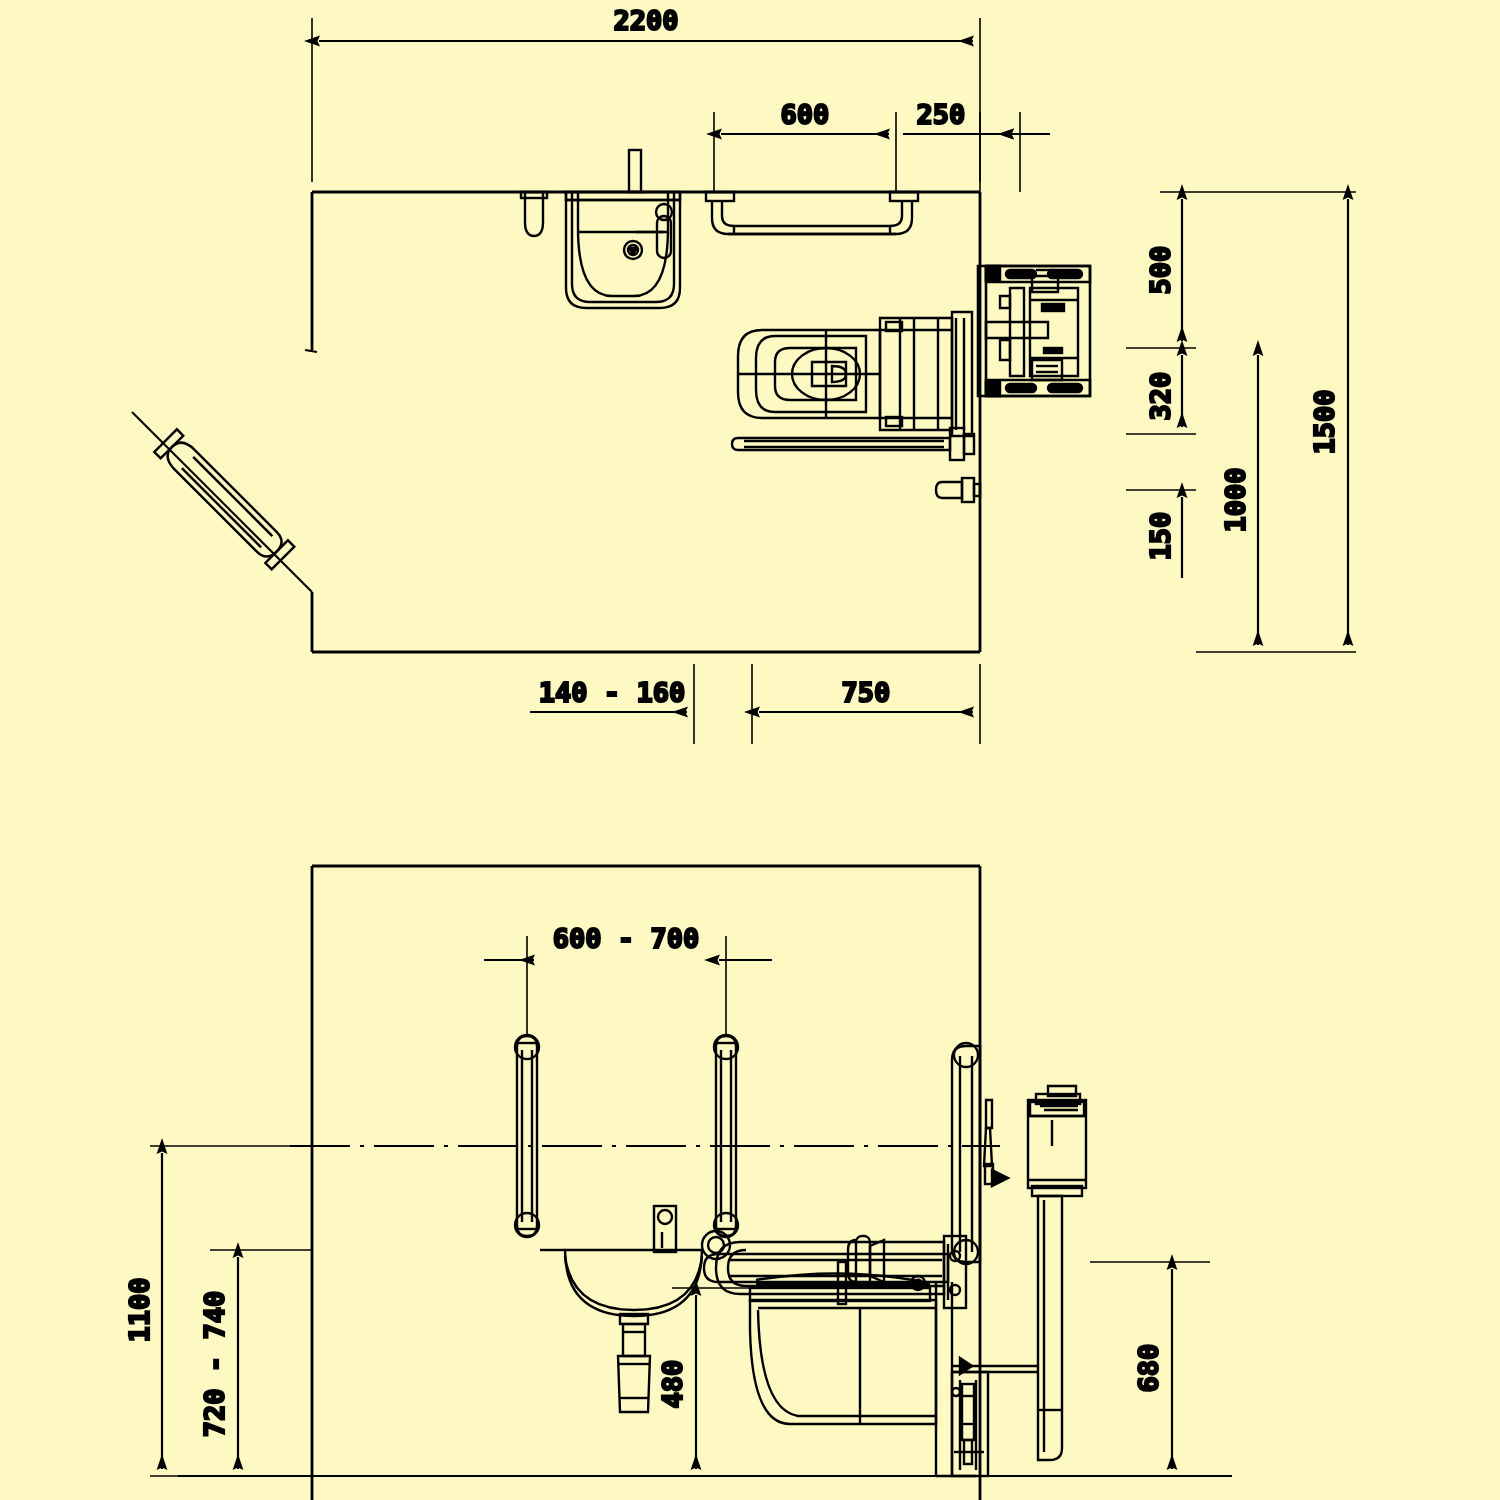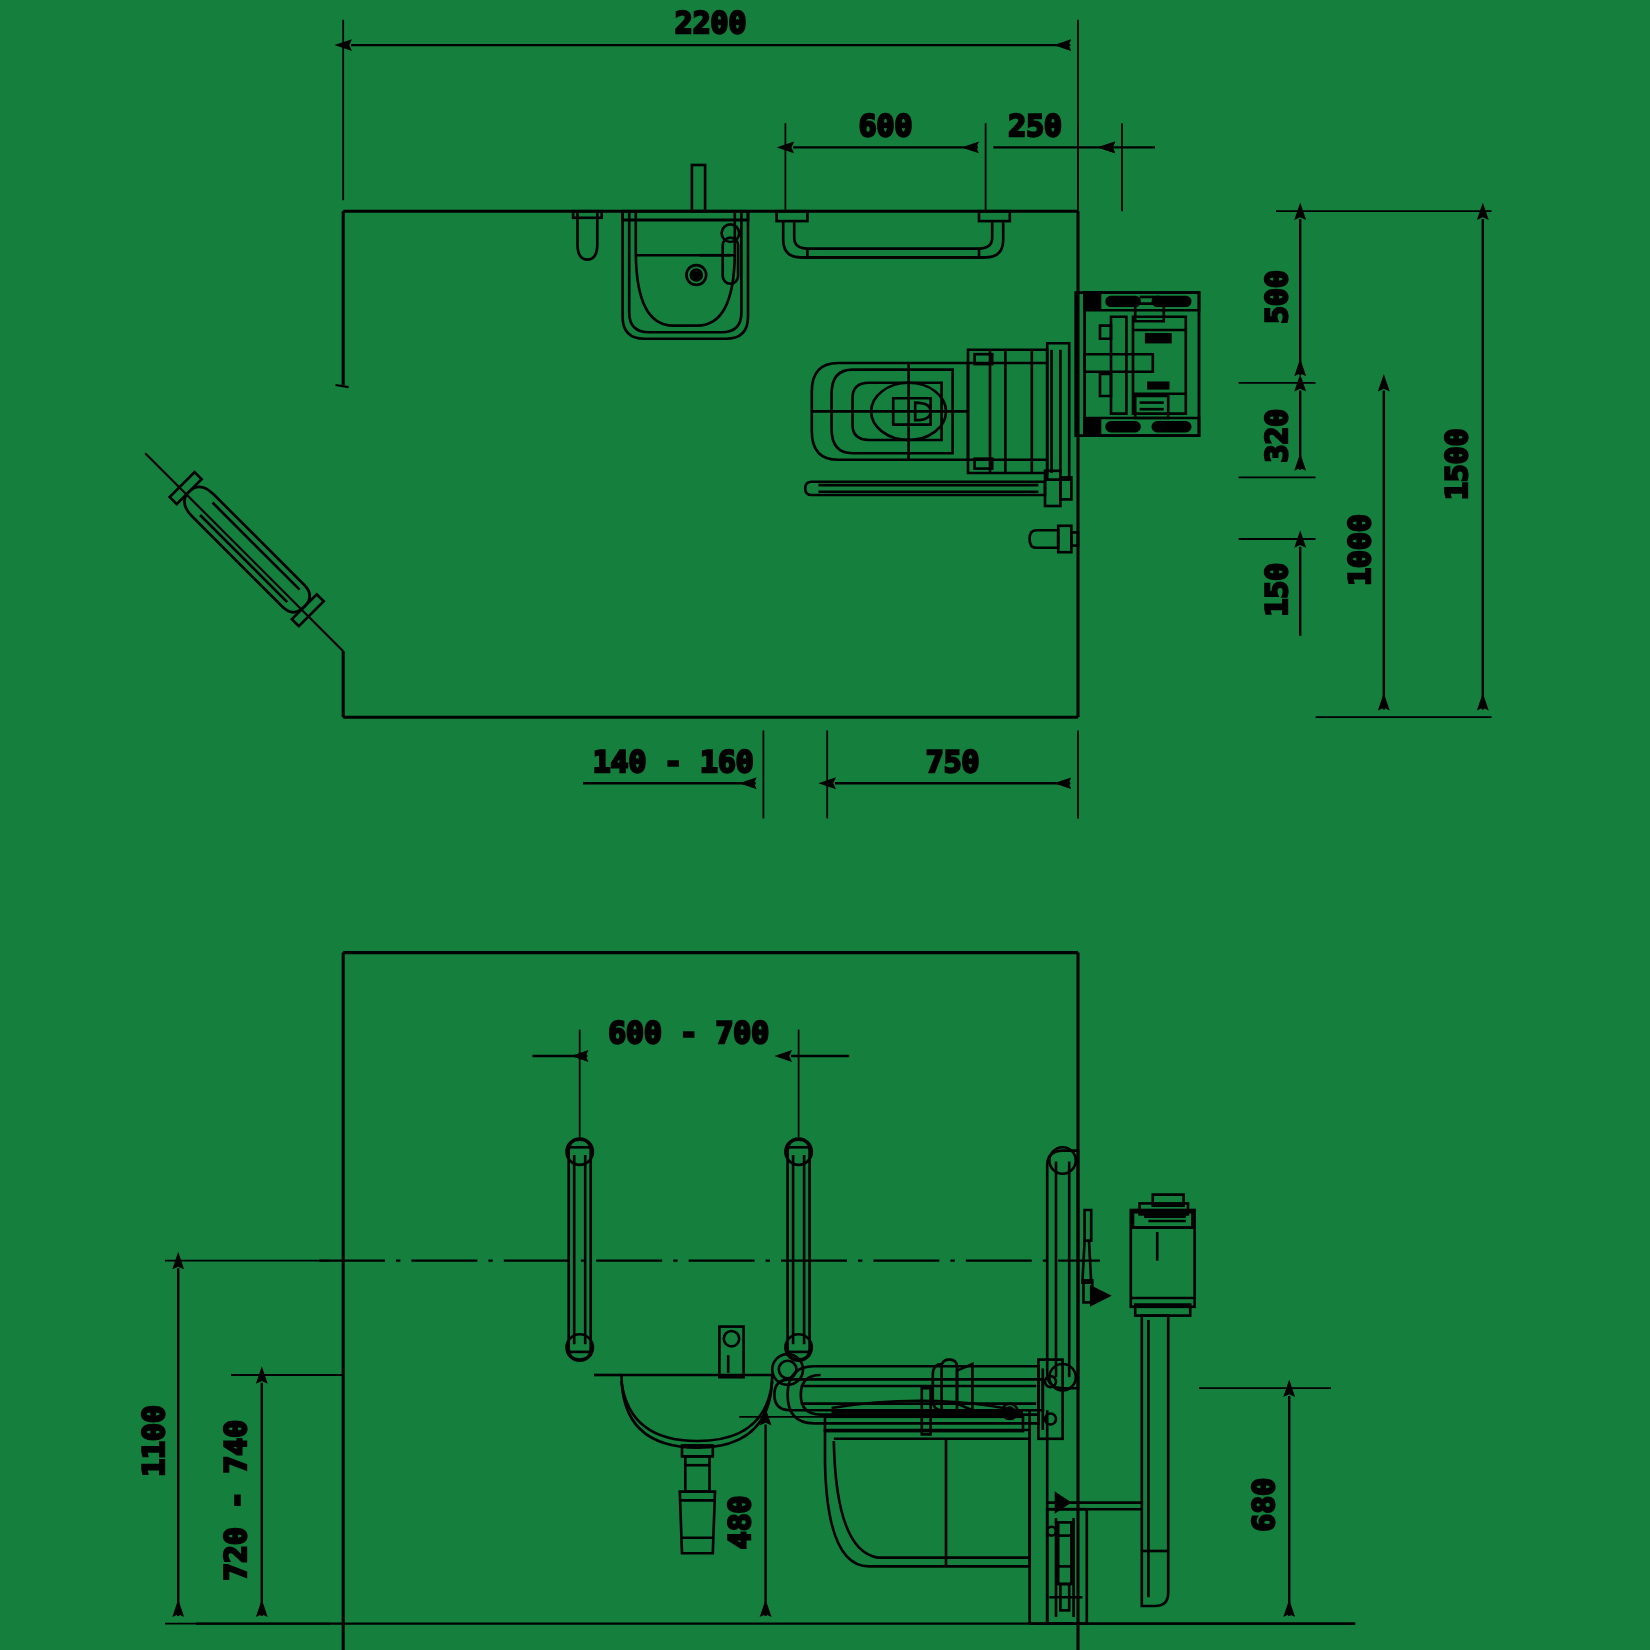--- a/index.html
+++ b/index.html
@@ -2,21 +2,21 @@
 <html><head>
 <meta charset="utf-8">
 <title>Accessible Bathroom Technical Drawing</title>
 <style>
   html,body{margin:0;padding:0;background:#ffffff;}
   body{
     width:1500px;height:1500px;
     font-family:"DejaVu Sans Mono","Liberation Mono",monospace;
     overflow:hidden;
   }
-  #sheet{position:relative;width:1500px;height:1500px;background:#15803d;}
+  #sheet{position:relative;width:1500px;height:1500px;background:#fef9c3;}
   svg{display:block;}
   .dimtext{
     font-family:"DejaVu Sans Mono","Liberation Mono",monospace;
     font-size:27px;font-weight:bold;fill:#000;
     letter-spacing:0px;
   }
 </style>
 </head>
 <body>
 

